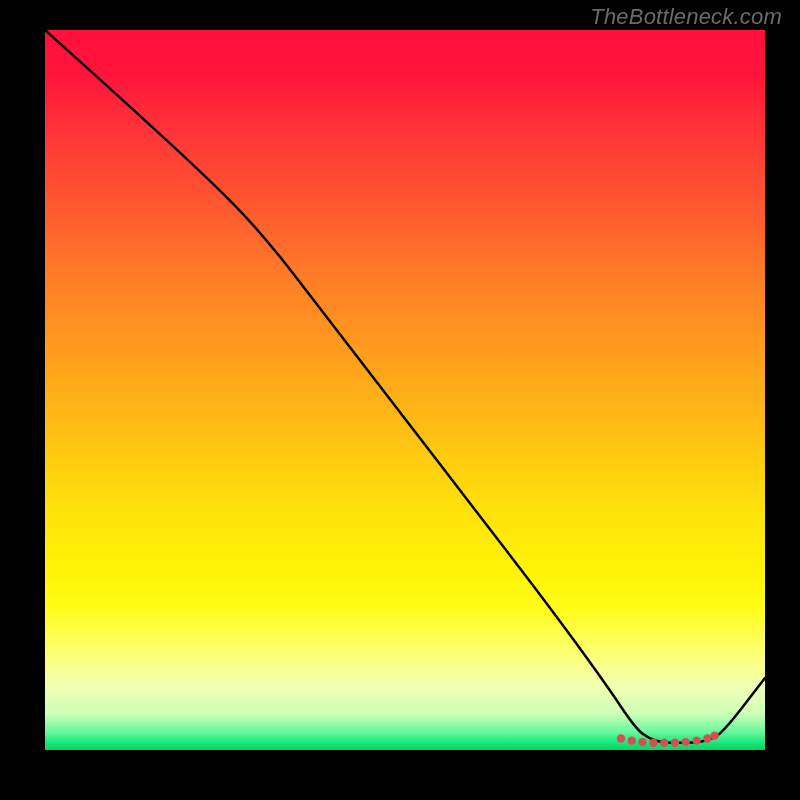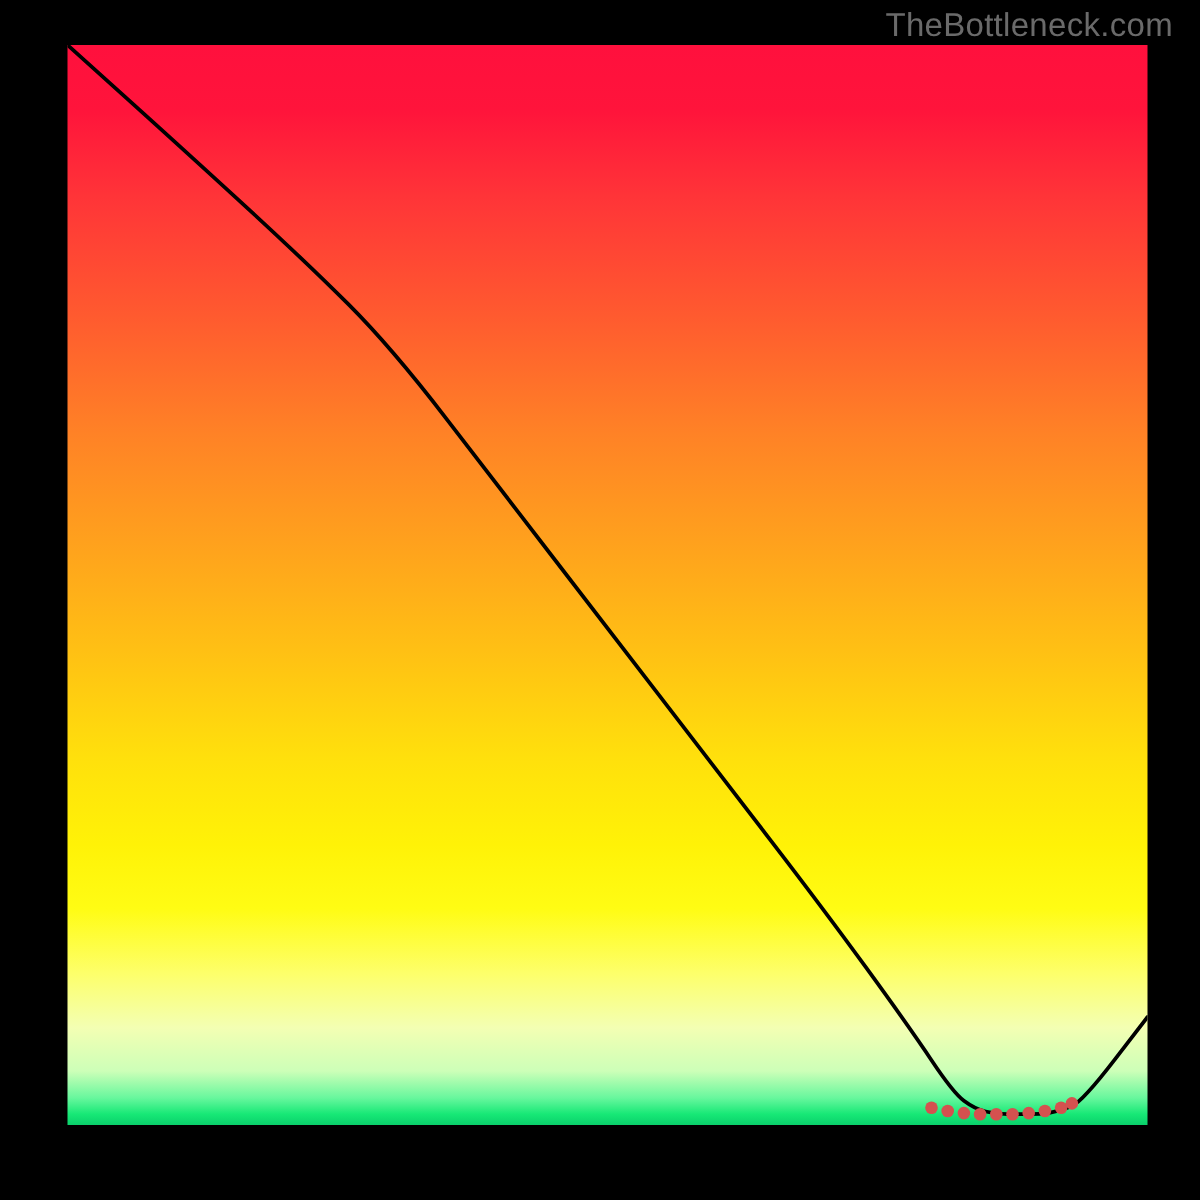--- a/index.html
+++ b/index.html
@@ -9,20 +9,21 @@
     height: 800px;
     background: #000;
     overflow: hidden;
     font-family: Arial, Helvetica, sans-serif;
   }
   .frame {
     position: relative;
     width: 800px;
     height: 800px;
     background: #000;
+    font-style: italic;
   }
   .watermark {
     position: absolute;
     top: 4px;
     right: 18px;
     color: #6a6a6a;
     font-size: 22px;
     font-weight: 500;
     letter-spacing: 0.2px;
     z-index: 10;

